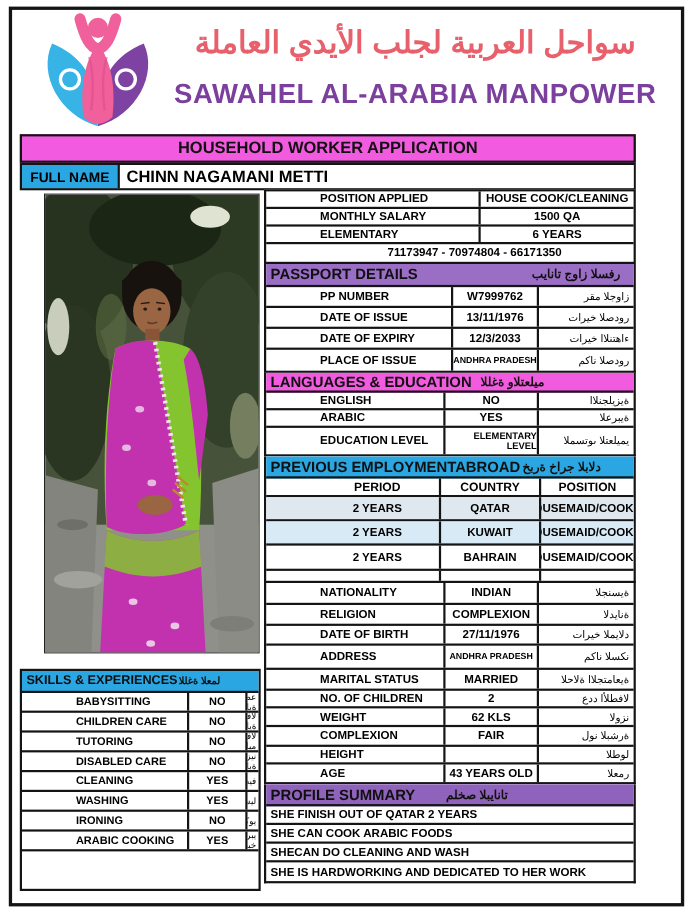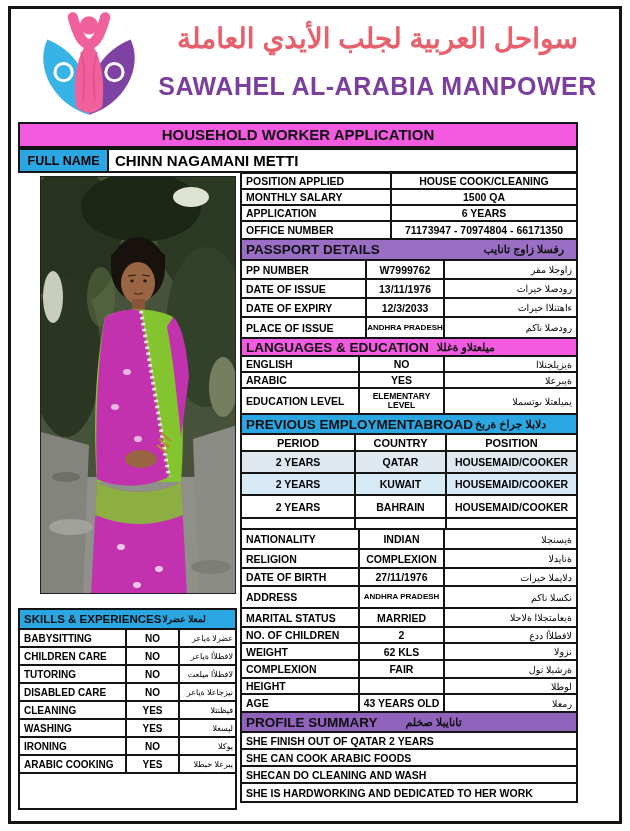--- a/index.html
+++ b/index.html
@@ -25,26 +25,26 @@
              line-height:22px;}
 
   .fullname{position:absolute; left:18px; top:148px; width:560px; height:25px; display:flex; border:2px solid var(--border);}
   .fullname .fn-label{width:89px; background:var(--cyan); border-right:2px solid var(--border);
              font-weight:bold; font-size:12.5px; display:flex; align-items:center; justify-content:center;}
   .fullname .fn-value{flex:1; background:#fff; font-weight:bold; font-size:15px; display:flex; align-items:center; padding-left:6px;}
   .fullname .fn-ar{width:136px; background:var(--cyan); border-left:2px solid var(--border);
              font-size:10px; color:#0a2a46; display:flex; align-items:center; padding-left:8px;}
 
   .photo-box{position:absolute; left:40px; top:176px; width:196px; height:418px; border:1px solid #222; overflow:hidden;}
-  .row{display:flex; border-bottom:2px solid var(--border);}
+  .row{display:flex; border-bottom:2px solid var(--border);padding-left:45px;}
   .row:last-child{border-bottom:none;}
   .cell{border-right:2px solid var(--border); display:flex; align-items:center; overflow:hidden;}
   .cell:last-child{border-right:none;}
   .lbl{font-weight:bold; font-size:10.5px; padding-left:4px;}
-  .val{font-weight:bold; font-size:10.5px; justify-content:center; text-align:center;}
+  .val{font-weight:bold; font-size:10.5px; justify-content:center; text-align:right;}
   .val.small{font-size:8px; line-height:8px;}
   .ar{font-size:9.5px; justify-content:flex-end; padding-right:4px;}
   .sec-head{display:flex; align-items:center; background:var(--magenta); border-bottom:2px solid var(--border);
             font-weight:bold; font-size:13.5px; padding-left:4px; color:#101010;}
   .sec-head .head-ar{font-size:11px; font-weight:bold;}
 
   .right-col{position:absolute; left:240px; top:172px; width:338px;}
   .block{border:2px solid var(--border); border-top:none; background:#fff;}
   .block.first{border-top:2px solid var(--border);}
   .emp-hd{font-weight:bold; font-size:11px; justify-content:center;text-align:center;}
@@ -132,25 +132,24 @@
     <div class="block first">
       <div class="row" style="height:16px">
         <div class="cell lbl" style="width:150px">POSITION APPLIED</div>
         <div class="cell val" style="flex:1">HOUSE COOK/CLEANING</div>
       </div>
       <div class="row" style="height:16px">
         <div class="cell lbl" style="width:150px">MONTHLY SALARY</div>
         <div class="cell val" style="flex:1">1500 QA</div>
       </div>
       <div class="row" style="height:16px">
-        <div class="cell lbl" style="width:150px">APPLICATION</div>
+        <div class="cell lbl" style="width:150px">ELEMENTARY</div>
         <div class="cell val" style="flex:1">6 YEARS</div>
       </div>
       <div class="row" style="height:16px">
-        <div class="cell lbl" style="width:150px">OFFICE NUMBER</div>
         <div class="cell val" style="flex:1">71173947 - 70974804 - 66171350</div>
       </div>
     </div>
 
     <div class="block">
       <div class="sec-head" style="height:21px; background:var(--purple)">
         <span>PASSPORT DETAILS</span>
         <span class="head-ar" style="margin-left:auto; padding-right:12px" dir="rtl">رفسلا زاوج تانايب</span>
       </div>
       <div class="row" style="height:19px">
@@ -325,21 +324,21 @@
       <div class="row profile-line" style="height:17px">SHE CAN COOK ARABIC FOODS</div>
       <div class="row profile-line" style="height:17px">SHECAN  DO CLEANING AND WASH</div>
       <div class="row profile-line" style="height:17px">SHE IS HARDWORKING AND DEDICATED TO HER WORK</div>
     </div>
   </div>
 
   <div class="skills">
     <div class="block first">
       <div class="sec-head" style="height:20px; background:var(--cyan); font-size:11.5px">
         <span>SKILLS &amp; EXPERIENCES</span>
-        <span class="head-ar" style="margin-left:1px; font-size:9px" dir="rtl">لمعلا عضرلا</span>
+        <span class="head-ar" style="margin-left:1px; font-size:9px" dir="rtl">لمعلا ةغللا</span>
       </div>
       <div class="row" style="height:18px">
         <div class="cell lbl" style="width:107px; font-size:10px">BABYSITTING</div>
         <div class="cell val" style="width:53px; font-size:10px">NO</div>
         <div class="cell ar" style="flex:1; font-size:8px; padding-right:2px">
             <span dir="rtl">عضرلا ةياعر</span>
           </div>
       </div>
       <div class="row" style="height:18px">
         <div class="cell lbl" style="width:107px; font-size:10px">CHILDREN CARE</div>

